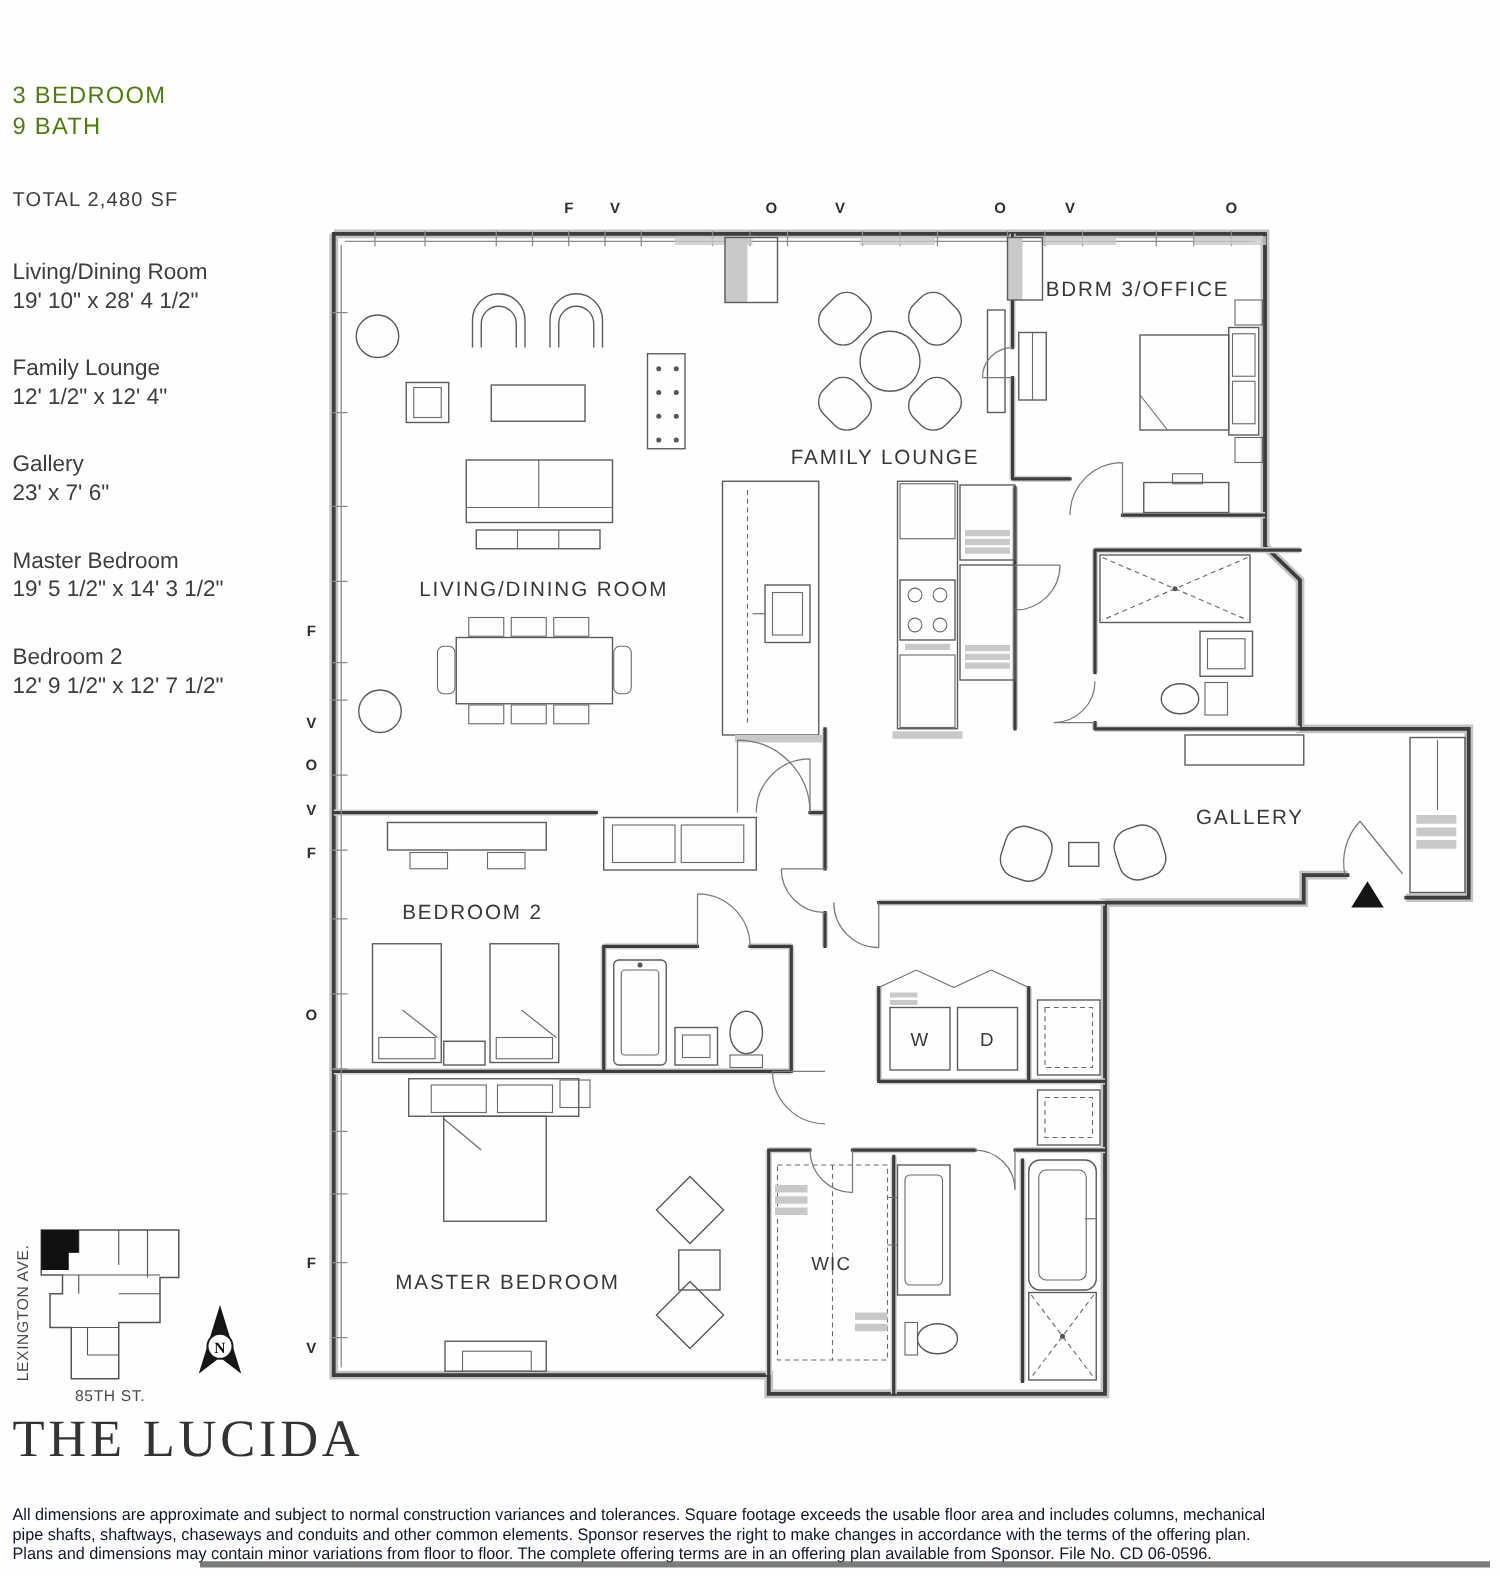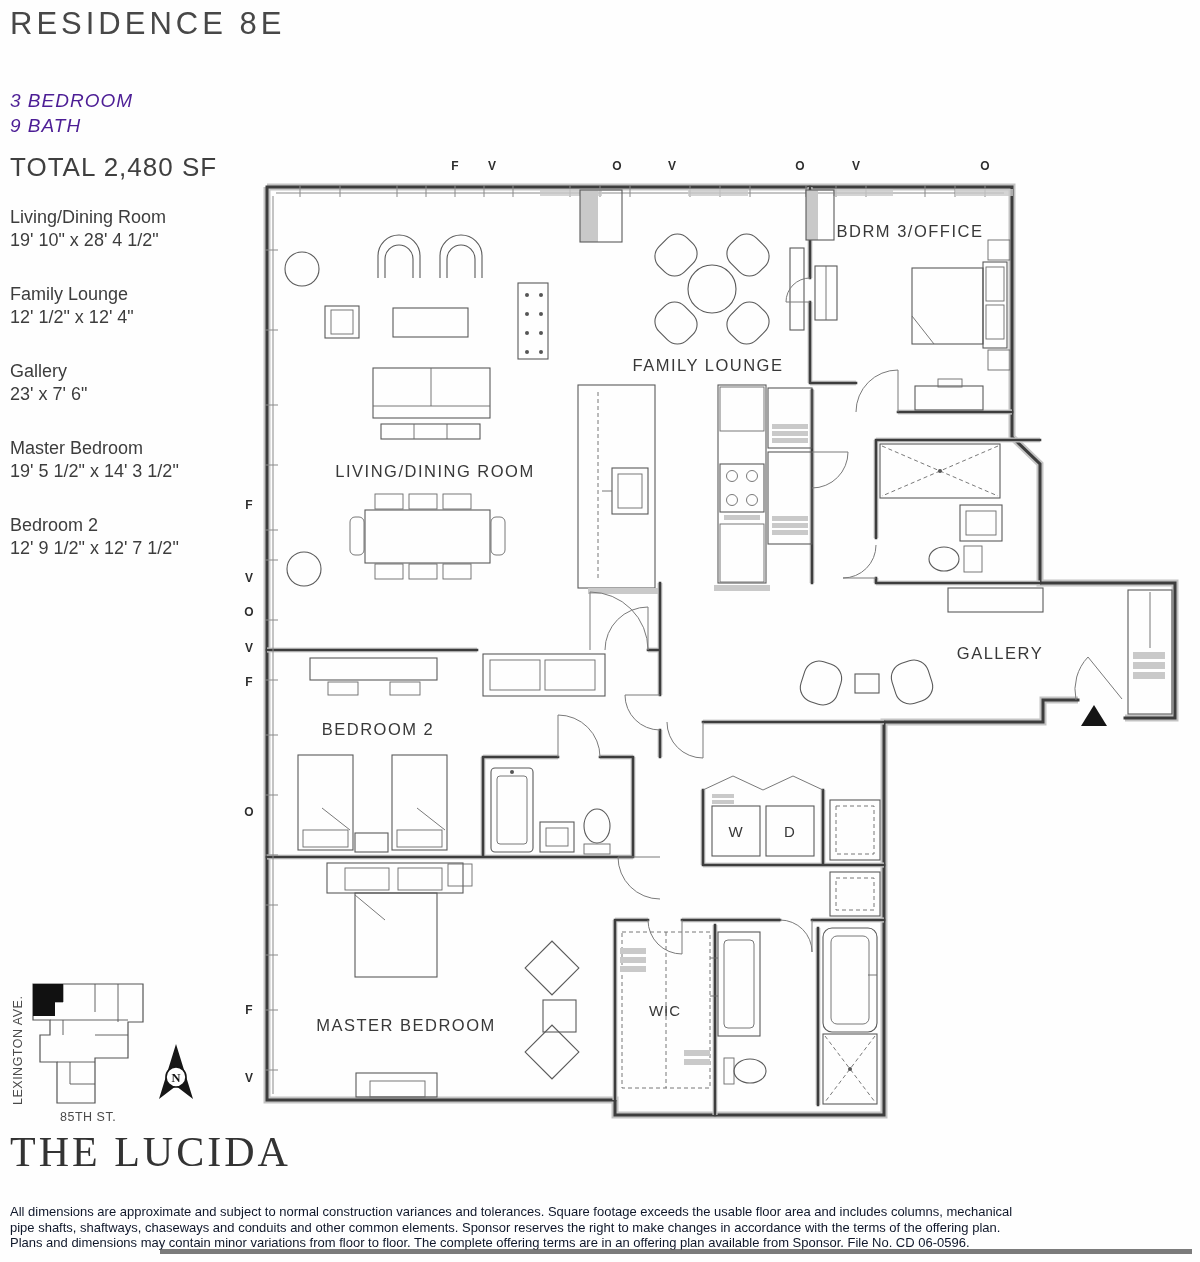--- a/index.html
+++ b/index.html
@@ -1,22 +1,22 @@
 <!DOCTYPE html>
 <html><head>
 <meta charset="utf-8">
 <style>
   html,body{margin:0;padding:0;background:#ffffff;}
   #page{position:relative;width:1200px;height:1262px;background:#fefefe;overflow:hidden;
         font-family:"Liberation Sans",sans-serif;color:#3c3c3c;}
   
   .res-title{position:absolute;left:10px;top:6px;font-size:31px;letter-spacing:4px;
              font-weight:400;color:#474747;}
-  .bedbath{position:absolute;left:10px;top:88px;font-size:19px;line-height:25px;letter-spacing:1px;color:#4c1d95;font-style:italic;}
-  .total{position:absolute;left:10px;top:152px;font-size:26px;letter-spacing:1px;color:#3f3f3f;}
+  .bedbath{position:absolute;left:10px;top:64px;font-size:19px;line-height:25px;letter-spacing:1px;color:#4d7c0f;}
+  .total{position:absolute;left:10px;top:152px;font-size:16px;letter-spacing:1px;color:#3f3f3f;}
   .roomlist{position:absolute;left:10px;top:206px;width:235px;}
   .room{margin-bottom:31px;}
   .room .nm{font-size:18px;line-height:23px;color:#3d3d3d;}
   .room .dm{font-size:18px;line-height:23px;color:#3d3d3d;}
   
   .brand{position:absolute;left:10px;top:1128px;font-family:"Liberation Serif",serif;
          font-size:42px;letter-spacing:3px;color:#333;}
   .disc{position:absolute;left:10px;top:1204px;width:1188px;font-size:13.4px;line-height:15.5px;
         color:#0f172a;white-space:nowrap;}
   .disc div{transform:scaleX(.97);transform-origin:left;}
@@ -36,21 +36,20 @@
   .smlabel{font-size:15px;letter-spacing:1px;fill:#383838;text-anchor:middle;}
   .marker{font-size:12px;font-weight:bold;fill:#2e2e2e;text-anchor:middle;}
   .kp{fill:none;stroke:#555;stroke-width:1.2;}
   .kplabel{font-size:12.5px;fill:#4a4a4a;letter-spacing:.5px;}
 </style>
 </head>
 <body>
 
 <div id="page">
 
-  <div class="res-title">RESIDENCE 8E</div>
   <div class="bedbath">
     <div>3 BEDROOM</div>
     <div>9 BATH</div>
   </div>
   <div class="total">TOTAL 2,480 SF</div>
 
   <div class="roomlist">
     <div class="room">
         <div class="nm">Living/Dining Room</div>
         <div class="dm">19' 10" x 28' 4 1/2"</div>

